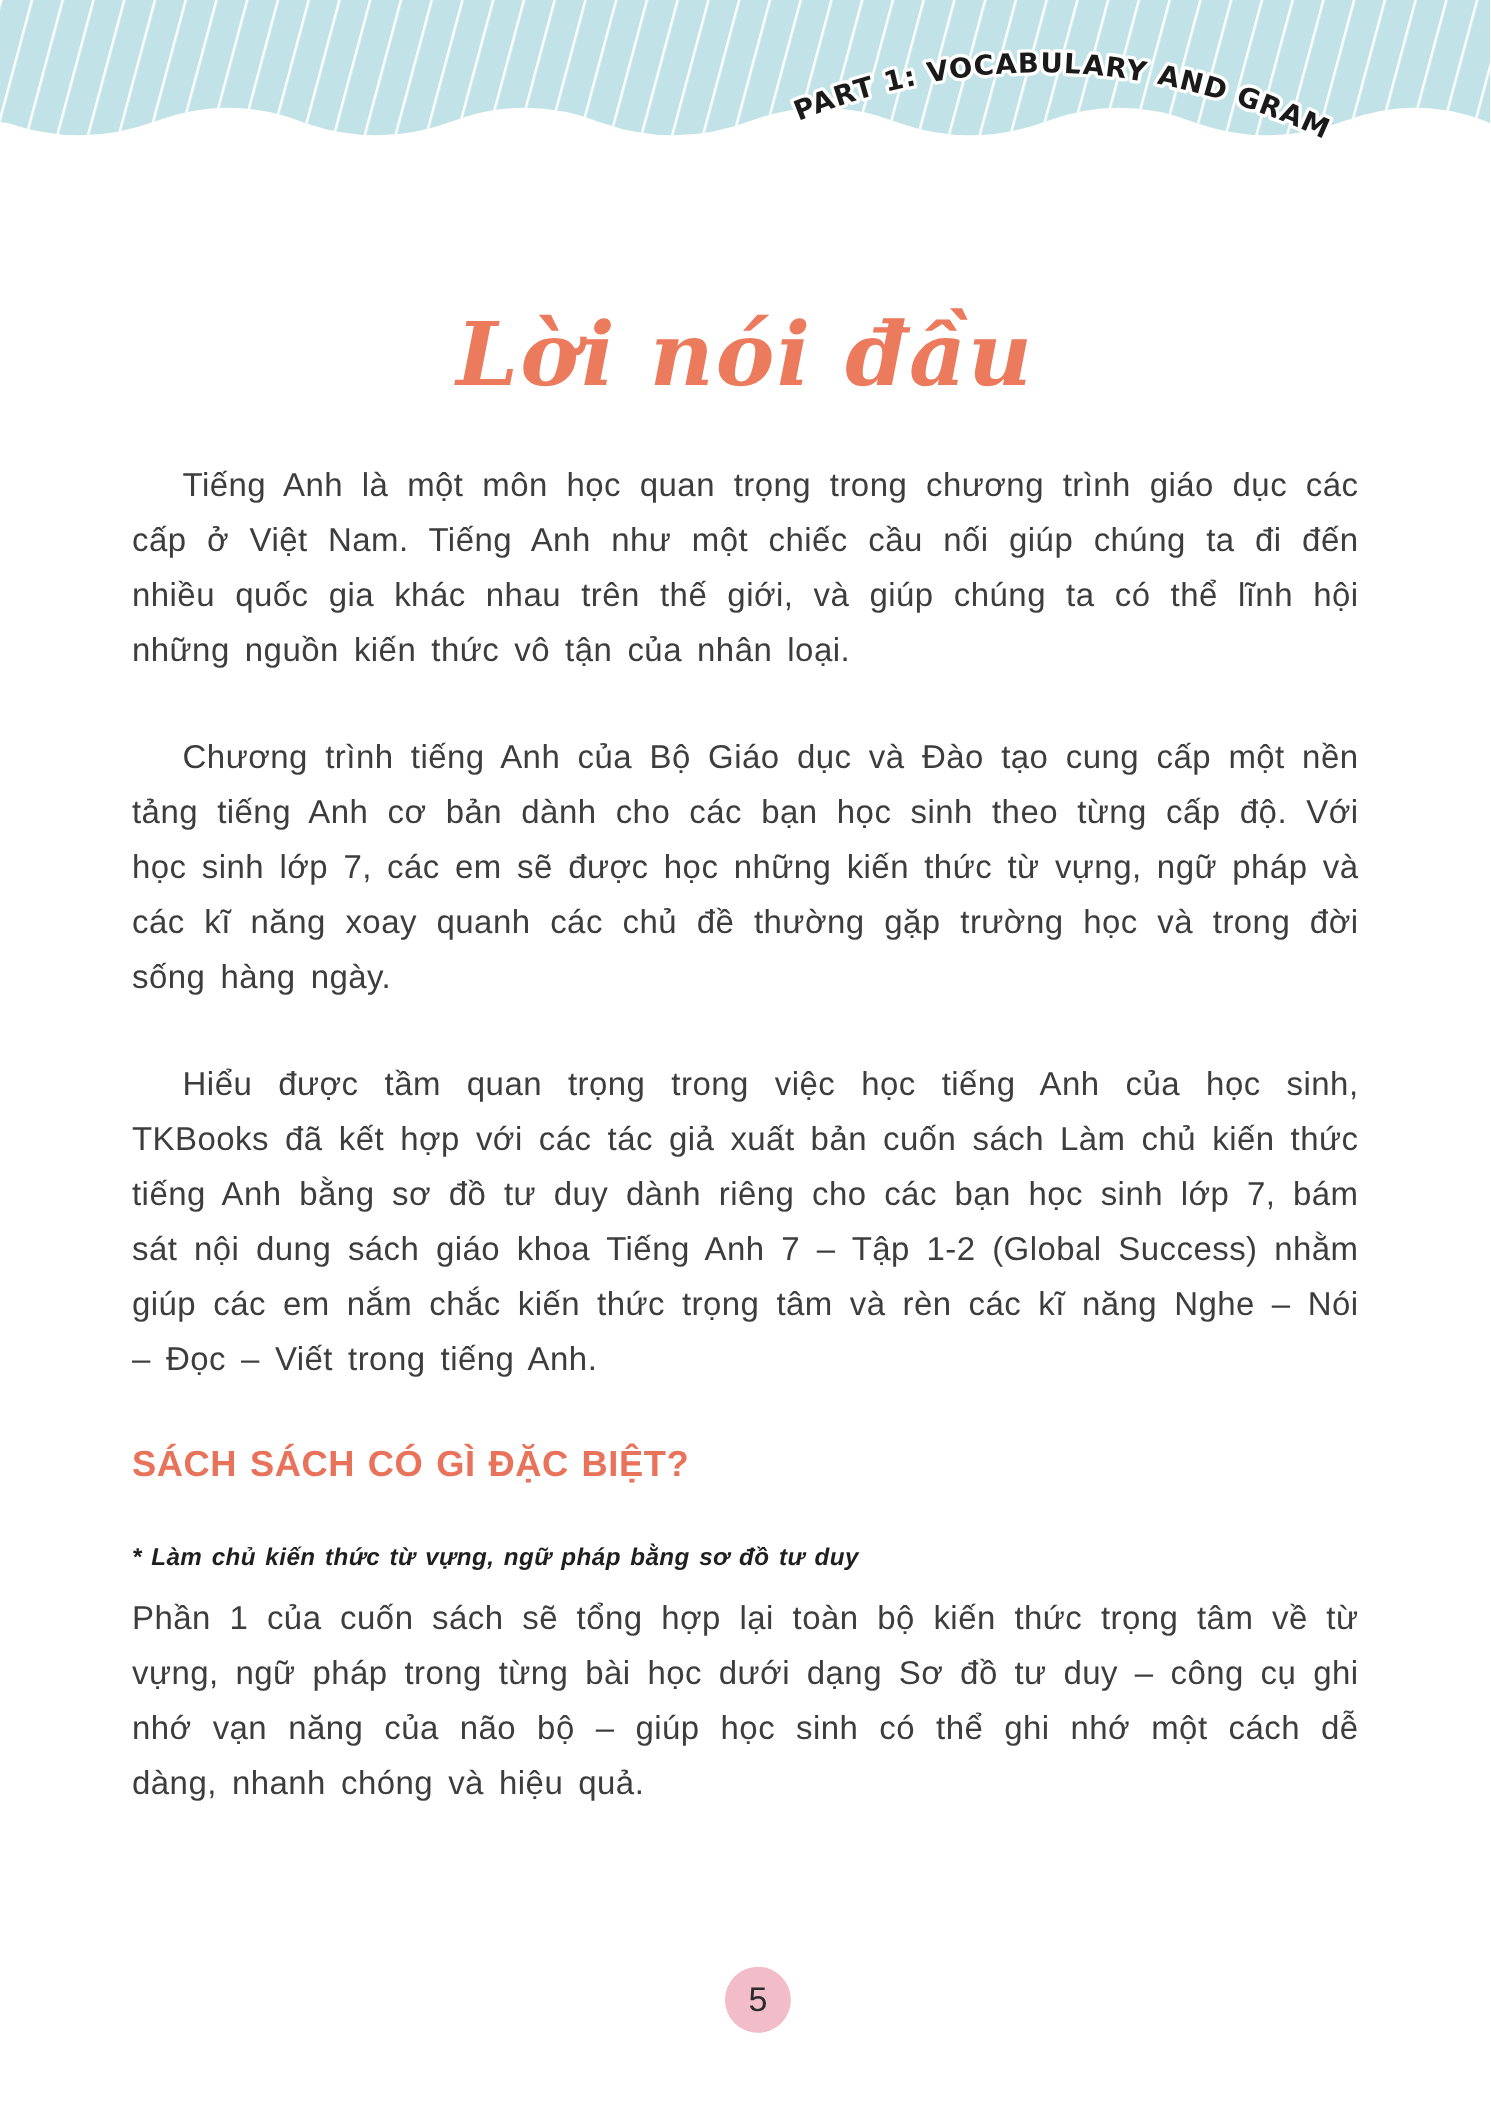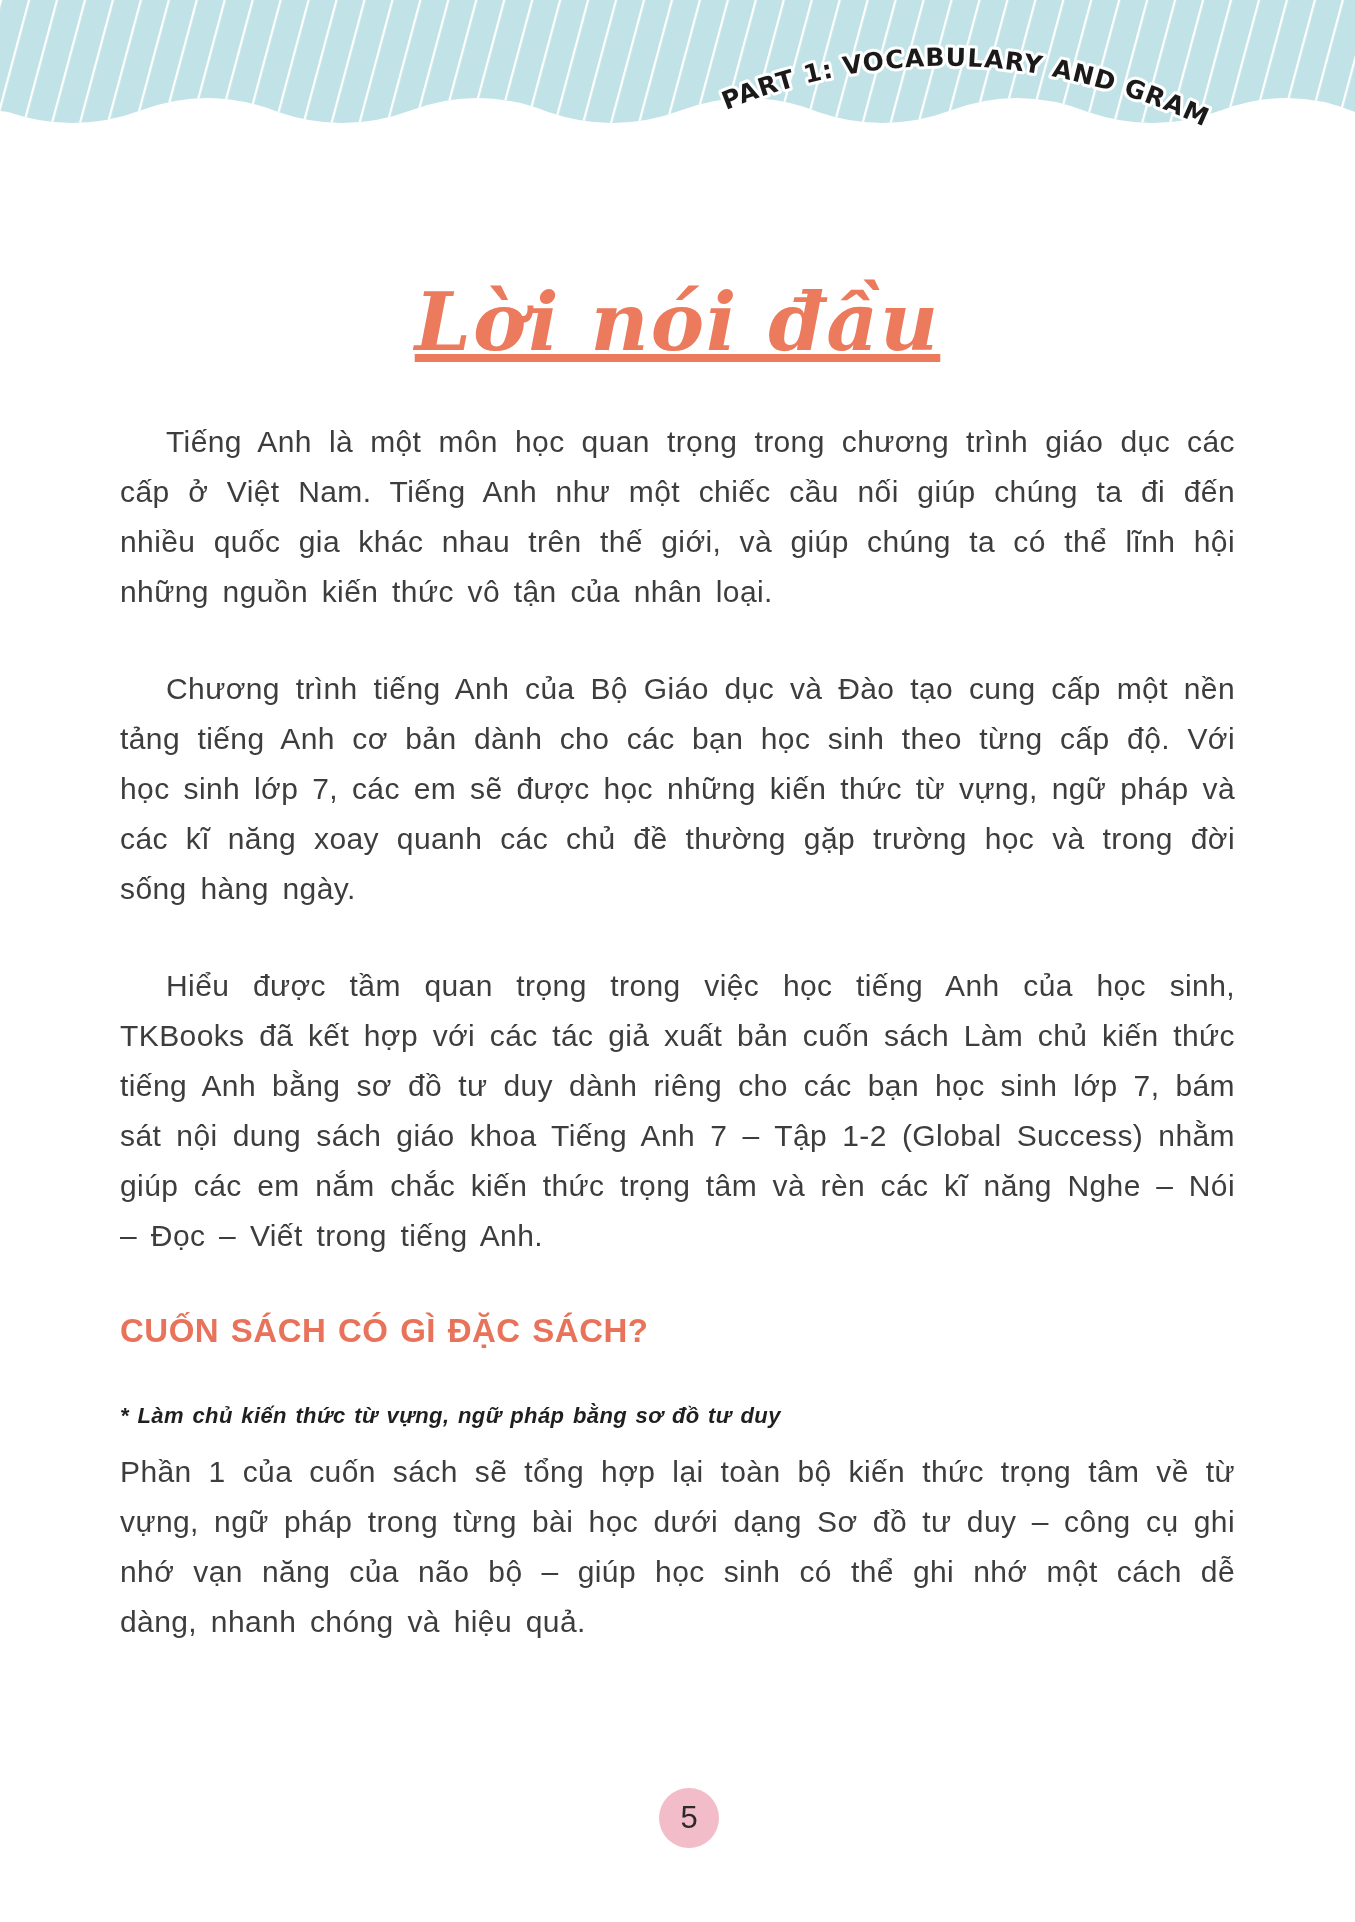--- a/index.html
+++ b/index.html
@@ -15,21 +15,20 @@
   .page-title {
     margin: 132px 0 0 0;
     text-align: center;
     font-family: "DejaVu Serif", serif;
     font-style: italic;
     font-weight: bold;
     font-size: 80px;
     line-height: 1;
     color: #ec7a5c;
     letter-spacing: 2px;
-    text-decoration: underline;
   }
   .content {
     margin: 55px 120px 0 120px;
     font-size: 30px;
     line-height: 50px;
     color: #3d3d3d;
     text-align: justify;
     font-weight: 300;
     letter-spacing: 0.4px;
     word-spacing: 5px;
@@ -94,21 +93,21 @@
       <textPath href="#arcPath" startOffset="0">PART 1: VOCABULARY AND GRAMMAR</textPath>
     </text>
   </svg>
 
   <h1 class="page-title">Lời nói đầu</h1>
 
   <main class="content">
     <p>Tiếng Anh là một môn học quan trọng trong chương trình giáo dục các cấp ở Việt Nam. Tiếng Anh như một chiếc cầu nối giúp chúng ta đi đến nhiều quốc gia khác nhau trên thế giới, và giúp chúng ta có thể lĩnh hội những nguồn kiến thức vô tận của nhân loại.</p>
     <p>Chương trình tiếng Anh của Bộ Giáo dục và Đào tạo cung cấp một nền tảng tiếng Anh cơ bản dành cho các bạn học sinh theo từng cấp độ. Với học sinh lớp 7, các em sẽ được học những kiến thức từ vựng, ngữ pháp và các kĩ năng xoay quanh các chủ đề thường gặp trường học và trong đời sống hàng ngày.</p>
     <p>Hiểu được tầm quan trọng trong việc học tiếng Anh của học sinh, TKBooks đã kết hợp với các tác giả xuất bản cuốn sách Làm chủ kiến thức tiếng Anh bằng sơ đồ tư duy dành riêng cho các bạn học sinh lớp 7, bám sát nội dung sách giáo khoa Tiếng Anh 7 – Tập 1-2 (Global Success) nhằm giúp các em nắm chắc kiến thức trọng tâm và rèn các kĩ năng Nghe – Nói – Đọc – Viết trong tiếng Anh.</p>
-    <h2 class="section-heading">CUỐN SÁCH CÓ GÌ ĐẶC SÁCH?</h2>
+    <h2 class="section-heading">SÁCH SÁCH CÓ GÌ ĐẶC BIỆT?</h2>
     <h3 class="feature-heading">* Làm chủ kiến thức từ vựng, ngữ pháp bằng sơ đồ tư duy</h3>
     <p class="no-indent">Phần 1 của cuốn sách sẽ tổng hợp lại toàn bộ kiến thức trọng tâm về từ vựng, ngữ pháp trong từng bài học dưới dạng Sơ đồ tư duy – công cụ ghi nhớ vạn năng của não bộ – giúp học sinh có thể ghi nhớ một cách dễ dàng, nhanh chóng và hiệu quả.</p>
   </main>
 
   <div class="page-number">
     <span>5</span>
   </div>
 
 </div>
 

